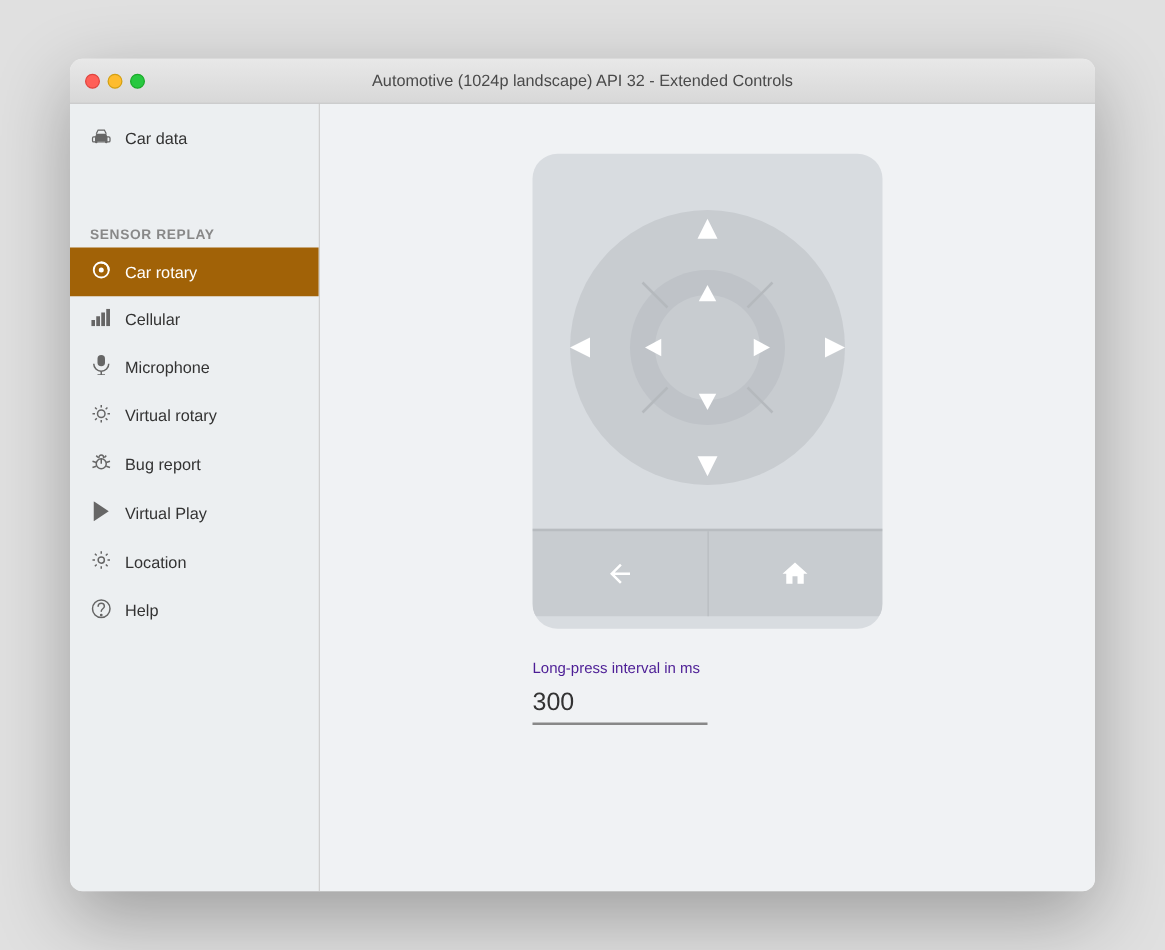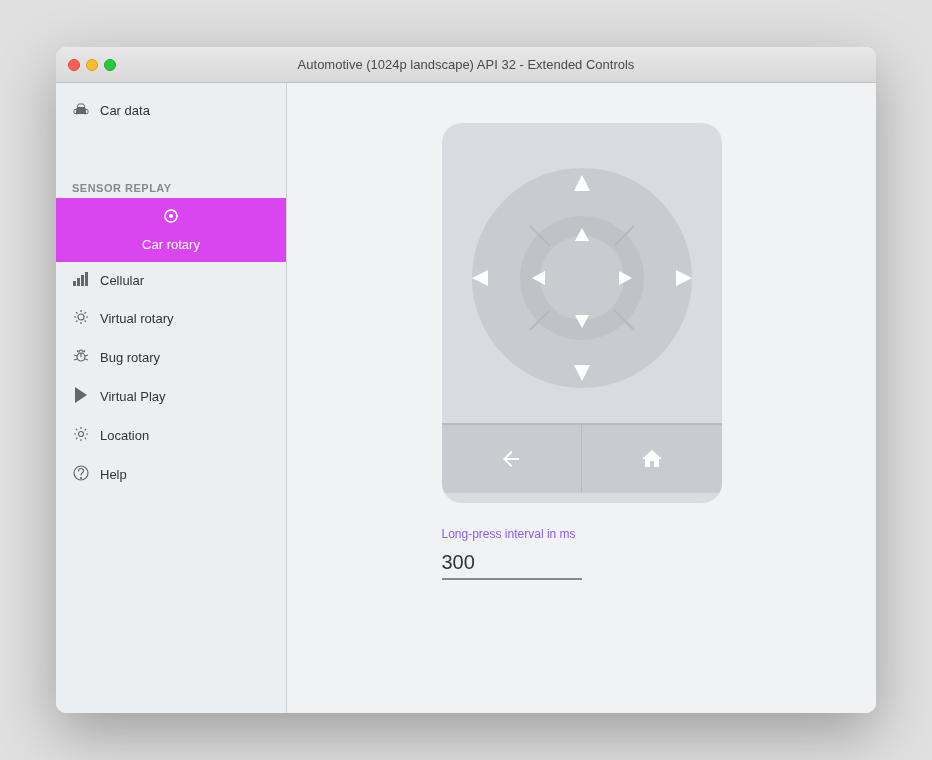--- a/index.html
+++ b/index.html
@@ -45,39 +45,38 @@
       transform: translateX(-50%);
       font-size: 13px;
       color: #4a4a4a;
       font-weight: 500;
     }
     .content {
       display: flex;
       height: 630px;
     }
     .sidebar {
-      width: 231px;
+      width: 200px;
       background: #eceff1;
       border-right: 1px solid #d0d0d0;
       overflow-y: auto;
       padding: 8px 0;
     }
     .sidebar-item {
       display: flex;
       align-items: center;
       padding: 10px 16px;
       cursor: pointer;
       font-size: 13px;
       color: #333;
       gap: 10px;
     }
     .sidebar-item.active {
-      background: #d946ef;
+      background: #a16207;
       color: white;
-      flex-direction: column;
     }
     .sidebar-item.active .sidebar-icon {
       color: white;
     }
     .sidebar-section {
       padding: 8px 16px 4px;
       font-size: 11px;
       color: #888;
       font-weight: 600;
       text-transform: uppercase;
@@ -137,21 +136,21 @@
       border-right: 1px solid #b8bcc0;
     }
     .nav-btn:last-child { border-right: none; }
     .interval-section {
       margin-top: 24px;
       text-align: left;
       width: 280px;
     }
     .interval-label {
       font-size: 12px;
-      color: #8b5cf6;
+      color: #4c1d95;
       margin-bottom: 6px;
     }
     .interval-input {
       width: 140px;
       border: none;
       border-bottom: 2px solid #888;
       background: transparent;
       font-size: 20px;
       color: #333;
       padding: 4px 0;
@@ -210,20 +209,31 @@
           <svg width="16" height="14" viewBox="0 0 16 14" fill="#666">
             <rect x="0" y="9" width="3" height="5"></rect>
             <rect x="4" y="6" width="3" height="8"></rect>
             <rect x="8" y="3" width="3" height="11"></rect>
             <rect x="12" y="0" width="3" height="14"></rect>
           </svg>
         </span>
         <span>Cellular</span>
       </div>
 
+      <div class="sidebar-item">
+        <span class="sidebar-icon">
+          <svg width="14" height="16" viewBox="0 0 14 16" fill="#666">
+            <rect x="4" y="0" width="6" height="9" rx="3"></rect>
+            <path d="M1 7c0 3.31 2.69 6 6 6s6-2.69 6-6" fill="none" stroke="#666" stroke-width="1.2"></path>
+            <line x1="7" y1="13" x2="7" y2="16" stroke="#666" stroke-width="1.2"></line>
+            <line x1="4" y1="16" x2="10" y2="16" stroke="#666" stroke-width="1.2"></line>
+          </svg>
+        </span>
+        <span>Microphone</span>
+      </div>
 
       <div class="sidebar-item">
         <span class="sidebar-icon">
           <svg width="16" height="16" viewBox="0 0 16 16" fill="none" stroke="#666" stroke-width="1.2">
             <circle cx="8" cy="8" r="3"></circle>
             <path d="M8 1v2M8 13v2M1 8h2M13 8h2"></path>
             <path d="M3.05 3.05l1.41 1.41M11.54 11.54l1.41 1.41M3.05 12.95l1.41-1.41M11.54 4.46l1.41-1.41"></path>
           </svg>
         </span>
         <span>Virtual rotary</span>
@@ -236,21 +246,21 @@
             <path d="M6 4.5C6 3.12 6.9 2 8 2s2 1.12 2 2.5" stroke="#666" stroke-width="1.2"></path>
             <line x1="8" y1="5" x2="8" y2="9" stroke="#666" stroke-width="1.2"></line>
             <line x1="4" y1="8" x2="1" y2="7" stroke="#666" stroke-width="1.2"></line>
             <line x1="12" y1="8" x2="15" y2="7" stroke="#666" stroke-width="1.2"></line>
             <line x1="4" y1="11" x2="1" y2="12" stroke="#666" stroke-width="1.2"></line>
             <line x1="12" y1="11" x2="15" y2="12" stroke="#666" stroke-width="1.2"></line>
             <line x1="5.5" y1="4" x2="4" y2="2.5" stroke="#666" stroke-width="1.2"></line>
             <line x1="10.5" y1="4" x2="12" y2="2.5" stroke="#666" stroke-width="1.2"></line>
           </svg>
         </span>
-        <span>Bug rotary</span>
+        <span>Bug report</span>
       </div>
 
 
       <div class="sidebar-item">
         <span class="sidebar-icon">
           <svg width="14" height="16" viewBox="0 0 14 16" fill="#666">
             <polygon points="1,0 13,8 1,16"></polygon>
           </svg>
         </span>
         <span>Virtual Play</span>

